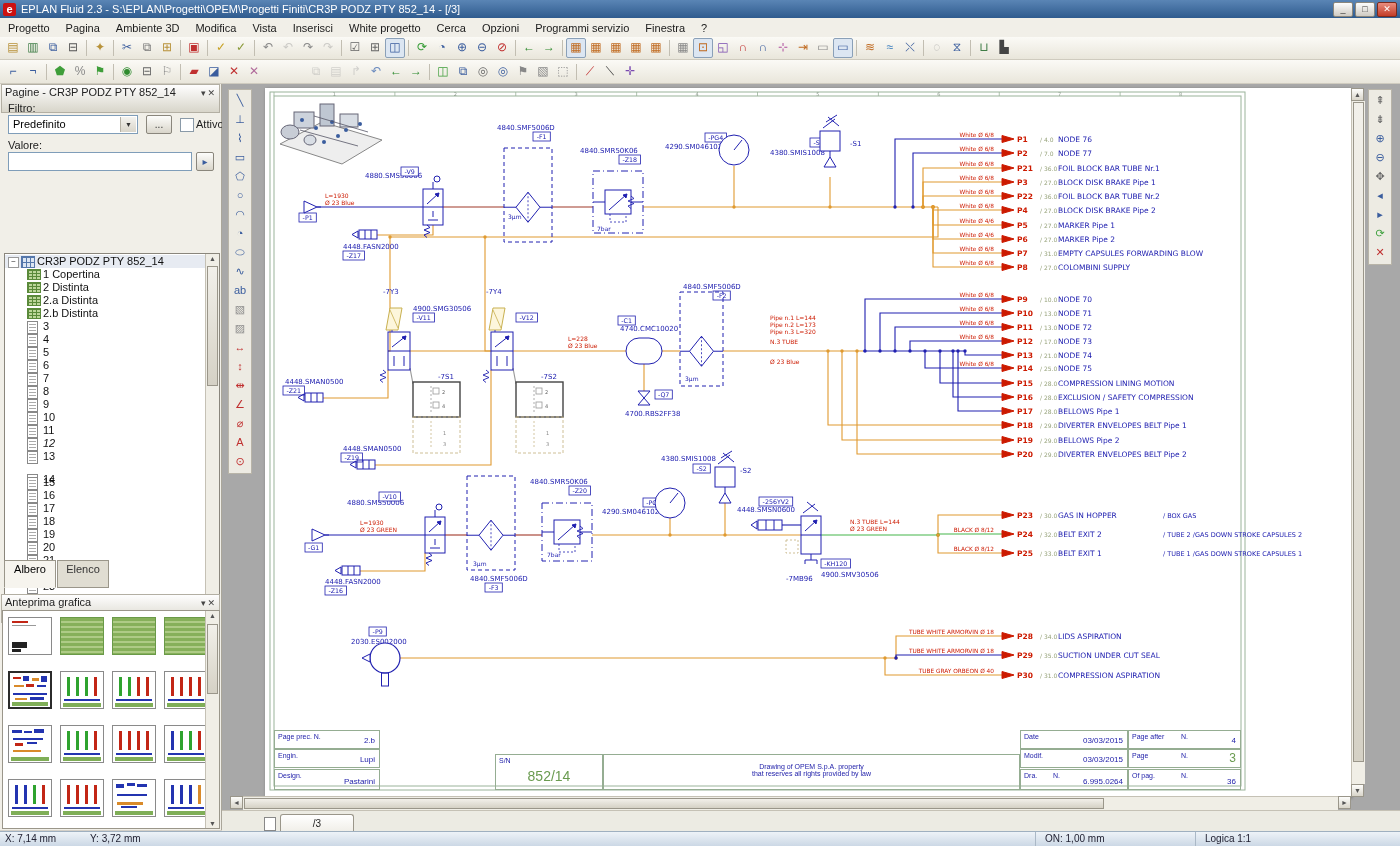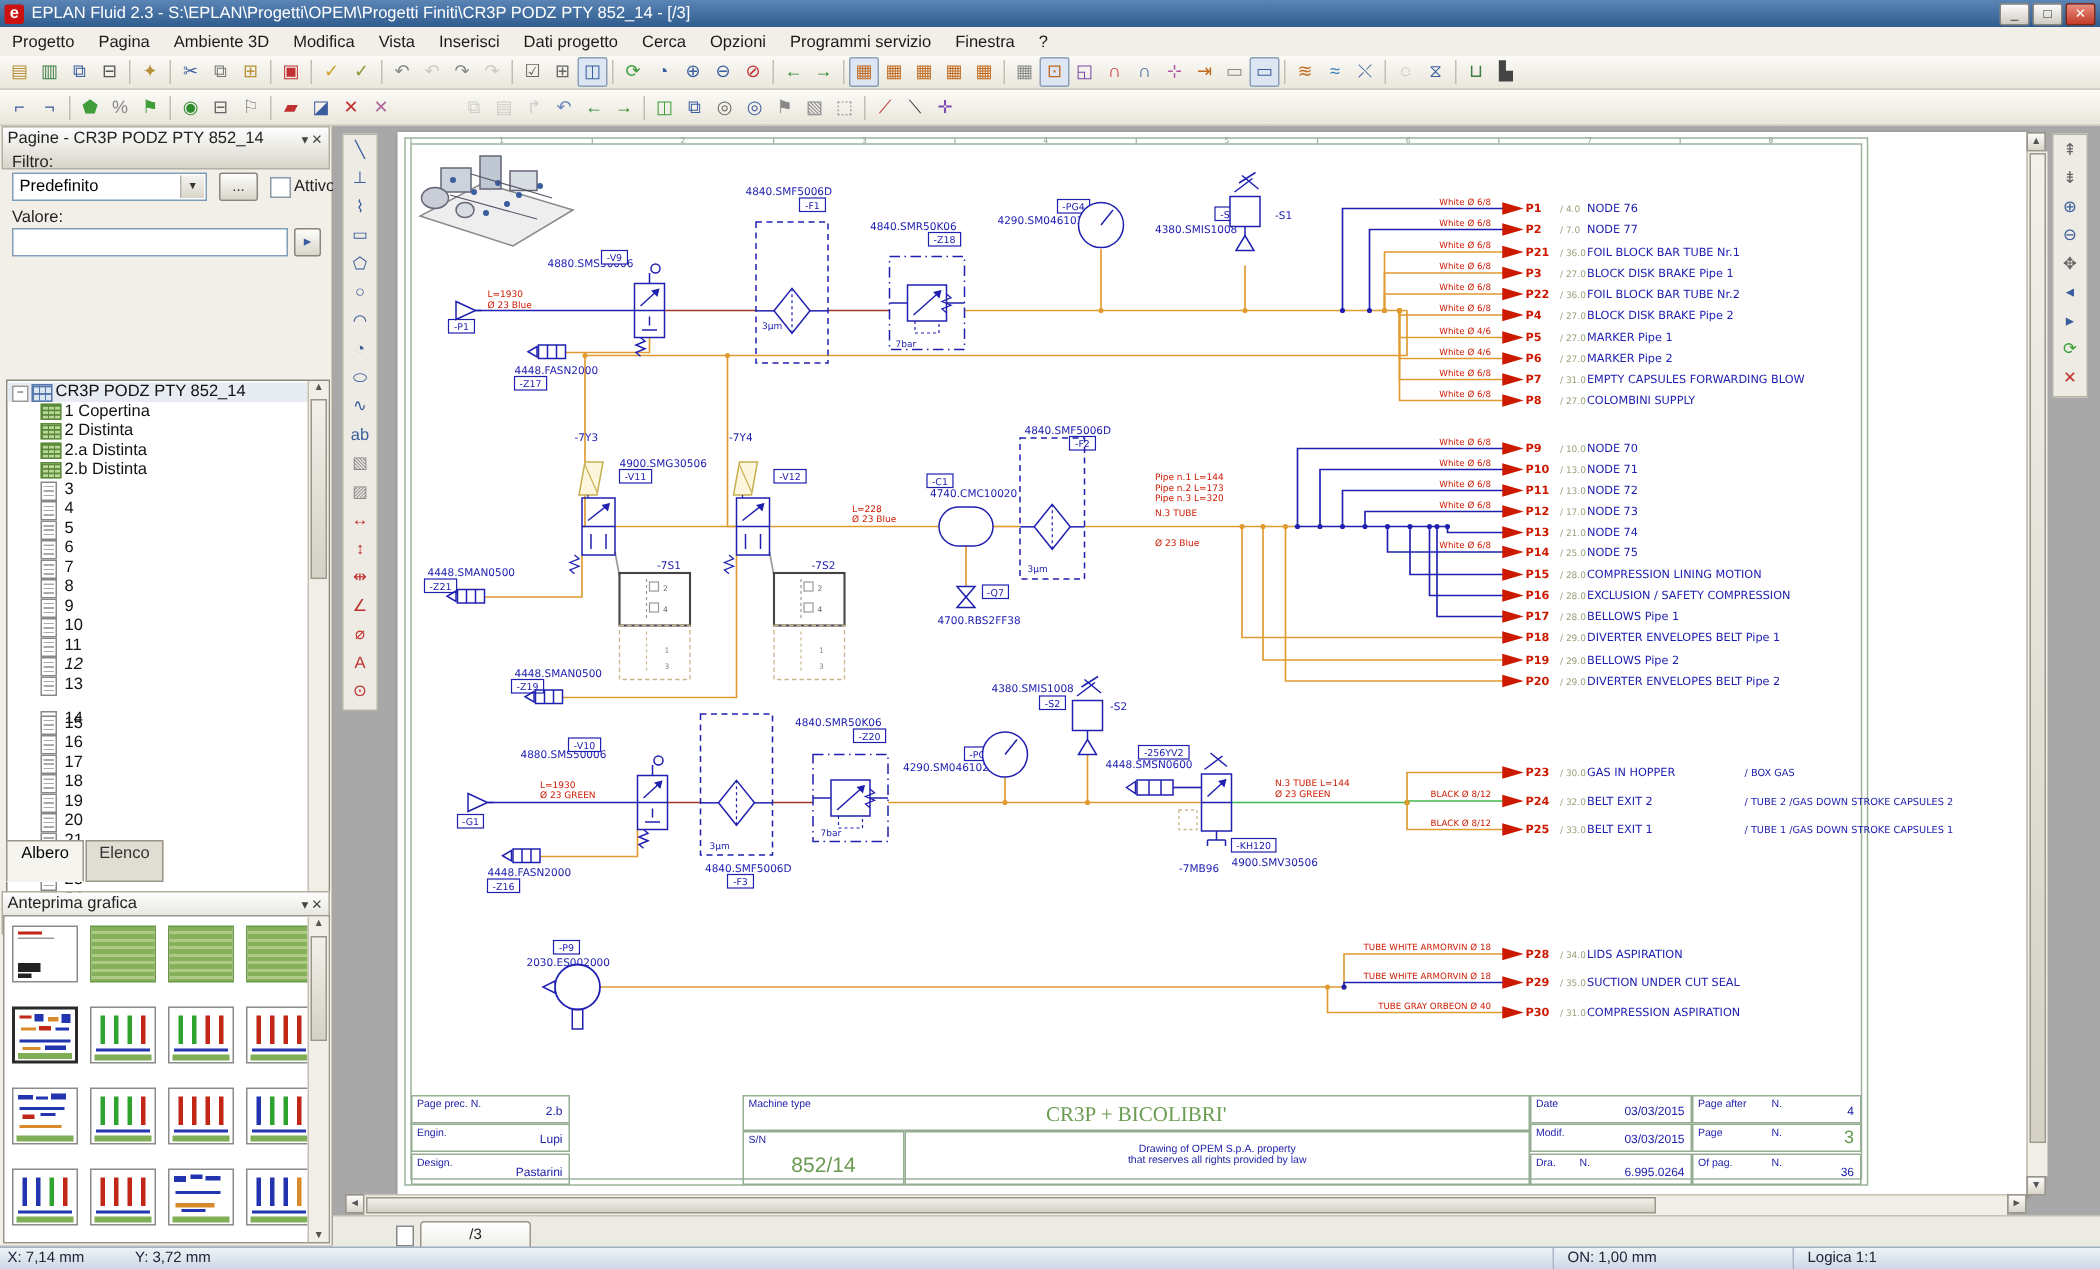--- a/index.html
+++ b/index.html
@@ -104,21 +104,21 @@
   </span>
 </div>
 
 <div id="menubar" class="abs">
     <div class="menu-item">Progetto</div>
     <div class="menu-item">Pagina</div>
     <div class="menu-item">Ambiente 3D</div>
     <div class="menu-item">Modifica</div>
     <div class="menu-item">Vista</div>
     <div class="menu-item">Inserisci</div>
-    <div class="menu-item">Dati progetto</div>
+    <div class="menu-item">White progetto</div>
     <div class="menu-item">Cerca</div>
     <div class="menu-item">Opzioni</div>
     <div class="menu-item">Programmi servizio</div>
     <div class="menu-item">Finestra</div>
     <div class="menu-item">?</div>
   </div>
 
 <div id="tb1" class="abs toolbar">
     <div class="tbtn" style="color: rgb(184, 146, 58);">▤</div>
     <div class="tbtn" style="color: rgb(63, 125, 70);">▥</div>
@@ -1083,24 +1083,20 @@
           <span class="tb-val">2.b</span>
         </div>
       <div class="tb-cell" style="left:0;top:21px;width:106px;height:19px">
           <span class="tb-lab">Engin.</span>
           <span class="tb-val">Lupi</span>
         </div>
       <div class="tb-cell" style="left:0;top:41px;width:106px;height:21px">
           <span class="tb-lab">Design.</span>
           <span class="tb-val">Pastarini</span>
         </div>
-      <div class="tb-cell" style="left:221px;top:2px;width:525px;height:24px">
-        <span class="tb-lab">Machine type</span>
-        <span class="green" style="position:absolute;left:0;right:0;top:5px;text-align:center;font-size:14px;font-family:'Liberation Serif',serif">CR3P + BICOLIBRI'</span>
-      </div>
       <div class="tb-cell" style="left:221px;top:26px;width:108px;height:36px">
         <span class="tb-lab">S/N</span>
         <span class="green" style="position:absolute;left:0;right:0;top:13px;text-align:center;font-size:14px">852/14</span>
       </div>
       <div class="tb-cell" style="left:329px;top:26px;width:417px;height:36px;text-align:center">
         <div style="margin-top:8px">Drawing of OPEM S.p.A. property</div>
         <div>that reserves all rights provided by law</div>
       </div>
       <div class="tb-cell" style="left:746px;top:2px;width:108px;height:19px">
           <span class="tb-lab">Date</span>

